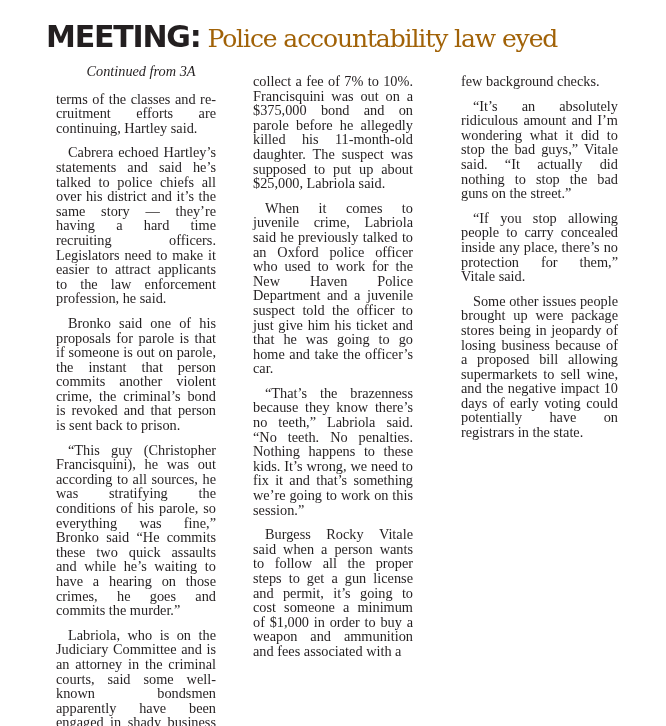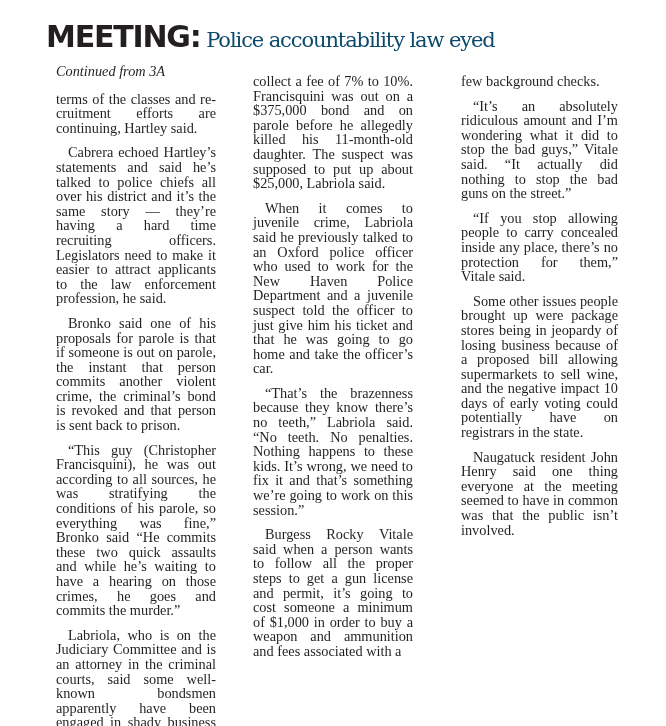--- a/index.html
+++ b/index.html
@@ -6,34 +6,34 @@
   body { width: 666px; height: 726px; position: relative; overflow: hidden; color: #231f20; }
   .headline {
     position: absolute; left: 46px; top: 17px; width: 580px;
     white-space: nowrap; line-height: 40px;
   }
   .hl-kicker {
     font-family: "DejaVu Sans", sans-serif; font-weight: bold;
     font-size: 30px; letter-spacing: -1.2px; color: #231f20; text-align: center;
   }
   .hl-main {
-    font-family: "DejaVu Serif", serif; font-size: 21px;
-    letter-spacing: -1.1px; color: #0c4a6e;
+    font-family: "DejaVu Serif", serif; font-size: 25px;
+    letter-spacing: -1.1px; color: #a16207;
   }
   .col {
     position: absolute; top: 64px;
     font-family: "Liberation Serif", serif; font-size: 14.3px;
     line-height: 14.6px; text-align: justify; hyphens: manual;
     color: #231f20;
   }
   .col1 { left: 46px; width: 180px; }
   .col2 { left: 243px; width: 180px; }
   .col3 { left: 451px; width: 177px; }
   .jump {
-    font-style: italic; margin: 0 0 13px 10px; text-align: left;
+    font-style: italic; margin: 0 0 13px 10px; text-align: center;
   }
   .col p { margin: 10px; }
   .col p.indent { text-indent: 12px; }
 </style>
 </head>
 <body>
 
 <div class="headline"><span class="hl-kicker">MEETING:</span><span class="hl-main"> Police accountability law eyed</span></div>
 
 <div class="col col1">
@@ -51,14 +51,13 @@
   <p class="indent">When it comes to juvenile crime, Labriola said he pre­viously talked to an Oxford police officer who used to work for the New Haven Po­lice Department and a juve­nile suspect told the officer to just give him his ticket and that he was going to go home and take the officer’s car.</p>
   <p class="indent">“That’s the brazenness be­cause they know there’s no teeth,” Labriola said. “No teeth. No penalties. Nothing happens to these kids. It’s wrong, we need to fix it and that’s something we’re going to work on this session.”</p>
   <p class="indent">Burgess Rocky Vitale said when a person wants to fol­low all the proper steps to get a gun license and permit, it’s going to cost someone a mini­mum of $1,000 in order to buy a weapon and ammunition and fees associated with a</p>
 </div>
 
 <div class="col col3">
   <p>few background checks.</p>
   <p class="indent">“It’s an absolutely ridicu­lous amount and I’m wonder­ing what it did to stop the bad guys,” Vitale said. “It actually did nothing to stop the bad guns on the street.”</p>
   <p class="indent">“If you stop allowing peo­ple to carry concealed inside any place, there’s no protec­tion for them,” Vitale said.</p>
   <p class="indent">Some other issues people brought up were package stores being in jeopardy of losing business because of a proposed bill allowing super­markets to sell wine, and the negative impact 10 days of early voting could potentially have on registrars in the state.</p>
-  <p class="indent">Naugatuck resident John Henry said one thing every­one at the meeting seemed to have in common was that the public isn’t involved.</p>
 </div>
 
 </body></html>

